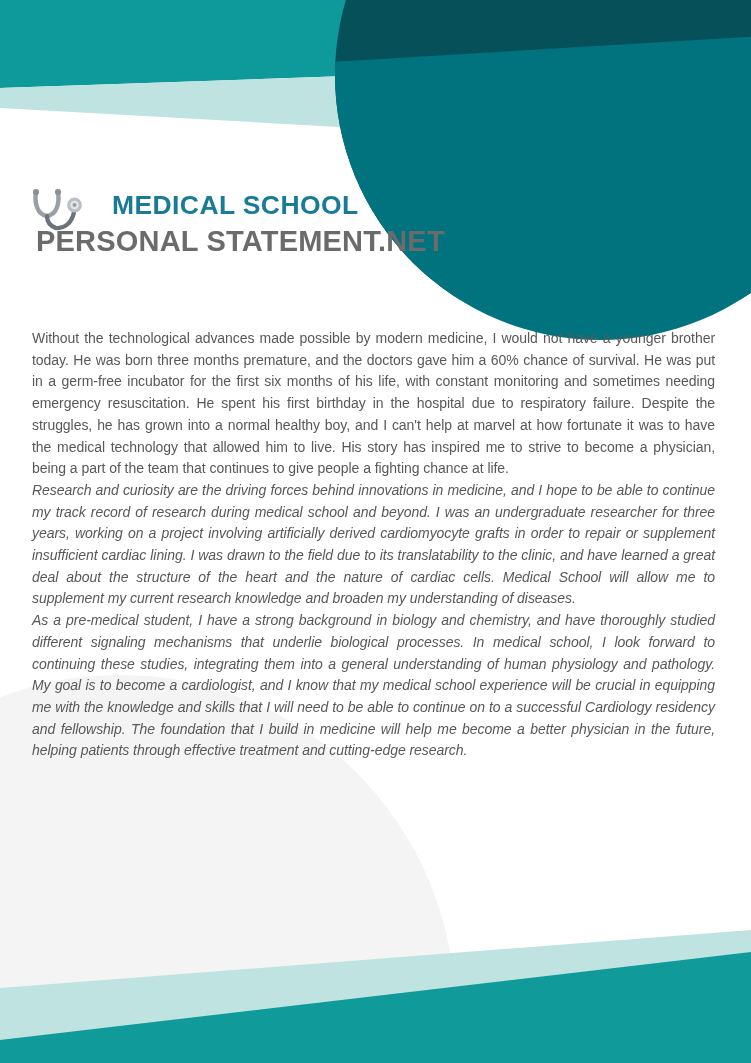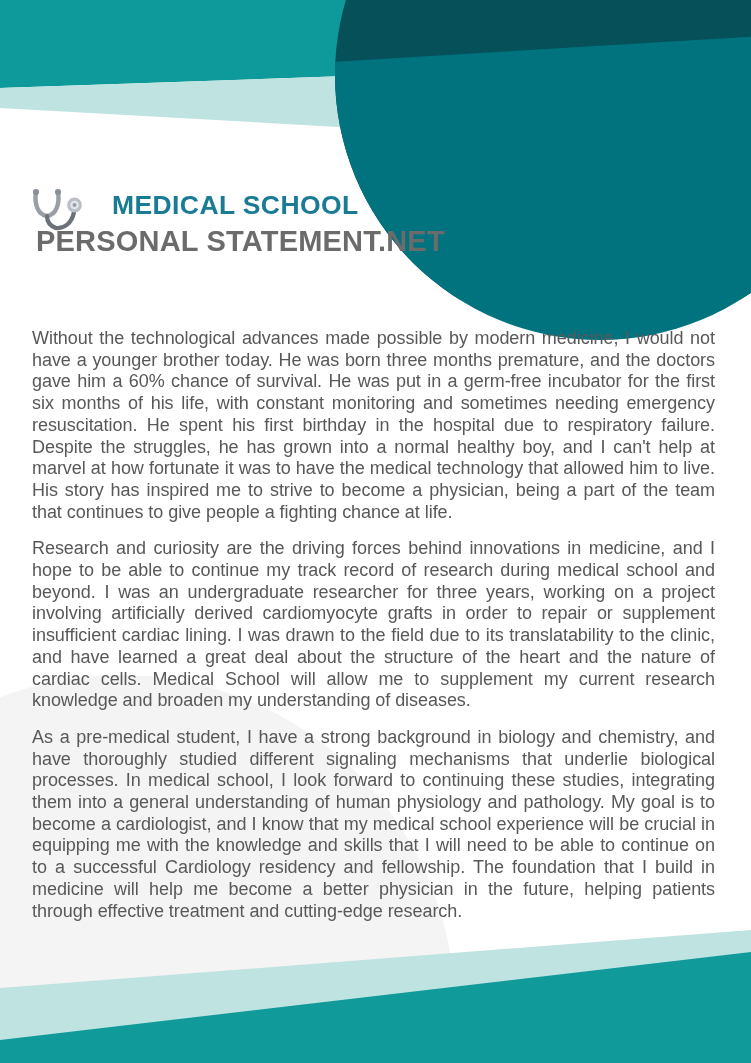--- a/index.html
+++ b/index.html
@@ -85,27 +85,27 @@
   #body-text {
     position: absolute;
     left: 32px;
     top: 328px;
     width: 683px;
   }
   .para {
     margin: 0;
     text-align: justify;
     text-justify: inter-word;
-    font-size: 18px;
+    font-size: 14px;
     line-height: 21.7px;
     color: #58585a;
     font-family: "Liberation Sans", sans-serif;
     letter-spacing: -0.05px;
   }
-  .para + .para { margin-top: 15px; }
+  .para + .para { margin-top: 0; font-style: italic; }
 </style>
 </head>
 <body>
 
 <div id="page">
 
   <svg class="deco-layer" viewBox="0 0 751 1063" width="751" height="1063" xmlns="http://www.w3.org/2000/svg" preserveAspectRatio="none">
     <defs>
       <clipPath id="clip-page">
         <rect x="0" y="0" width="751" height="1063"></rect>

